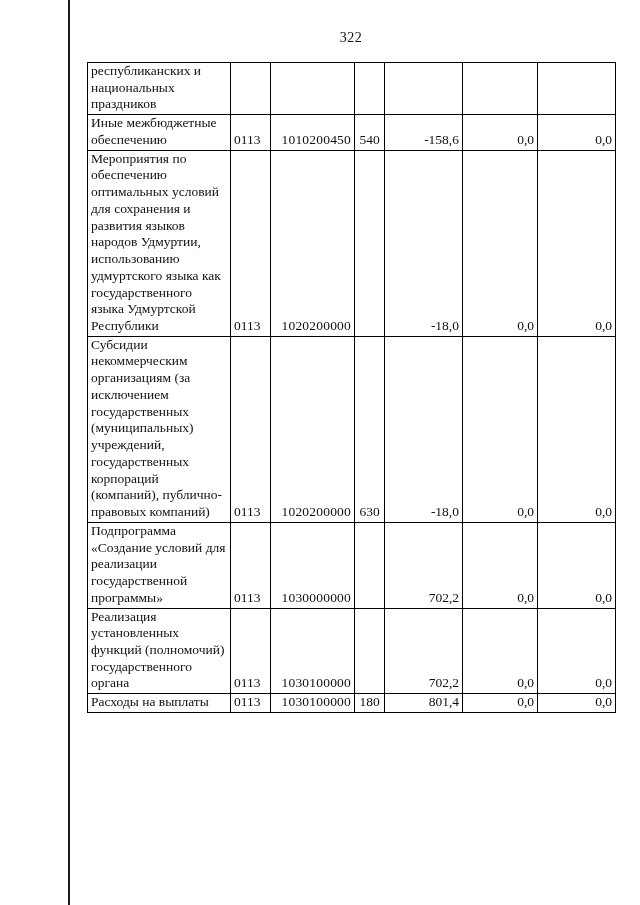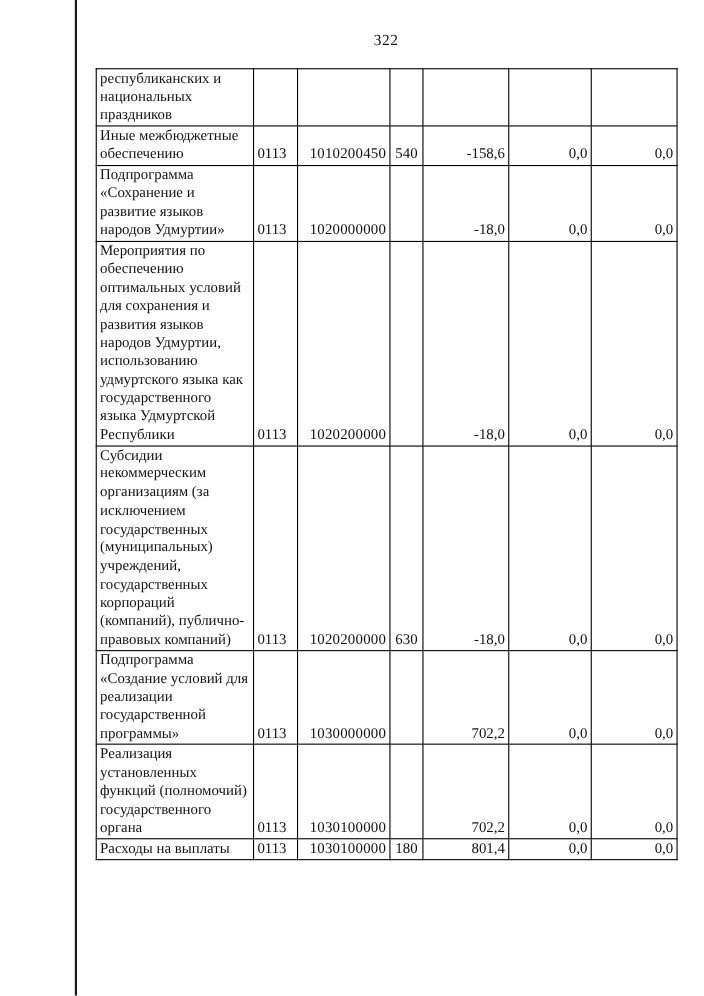--- a/index.html
+++ b/index.html
@@ -76,29 +76,20 @@
         <tr>
           <td class="col-name">Иные межбюджетные обеспечению</td>
           <td class="col-section">0113</td>
           <td class="col-target">1010200450</td>
           <td class="col-type">540</td>
           <td class="col-amount1">-158,6</td>
           <td class="col-amount2">0,0</td>
           <td class="col-amount3">0,0</td>
         </tr>
         <tr>
-          <td class="col-name">Подпрограмма «Сохранение и развитие языков народов Удмуртии»</td>
-          <td class="col-section">0113</td>
-          <td class="col-target">1020000000</td>
-          <td class="col-type"></td>
-          <td class="col-amount1">-18,0</td>
-          <td class="col-amount2">0,0</td>
-          <td class="col-amount3">0,0</td>
-        </tr>
-        <tr>
           <td class="col-name">Мероприятия по обеспечению оптимальных условий для сохранения и развития языков народов Удмуртии, использованию удмуртского языка как государственного языка Удмуртской Республики</td>
           <td class="col-section">0113</td>
           <td class="col-target">1020200000</td>
           <td class="col-type"></td>
           <td class="col-amount1">-18,0</td>
           <td class="col-amount2">0,0</td>
           <td class="col-amount3">0,0</td>
         </tr>
         <tr>
           <td class="col-name">Субсидии некоммерческим организациям (за исключением государственных (муниципальных) учреждений, государственных корпораций (компаний), публично-правовых компаний)</td>

